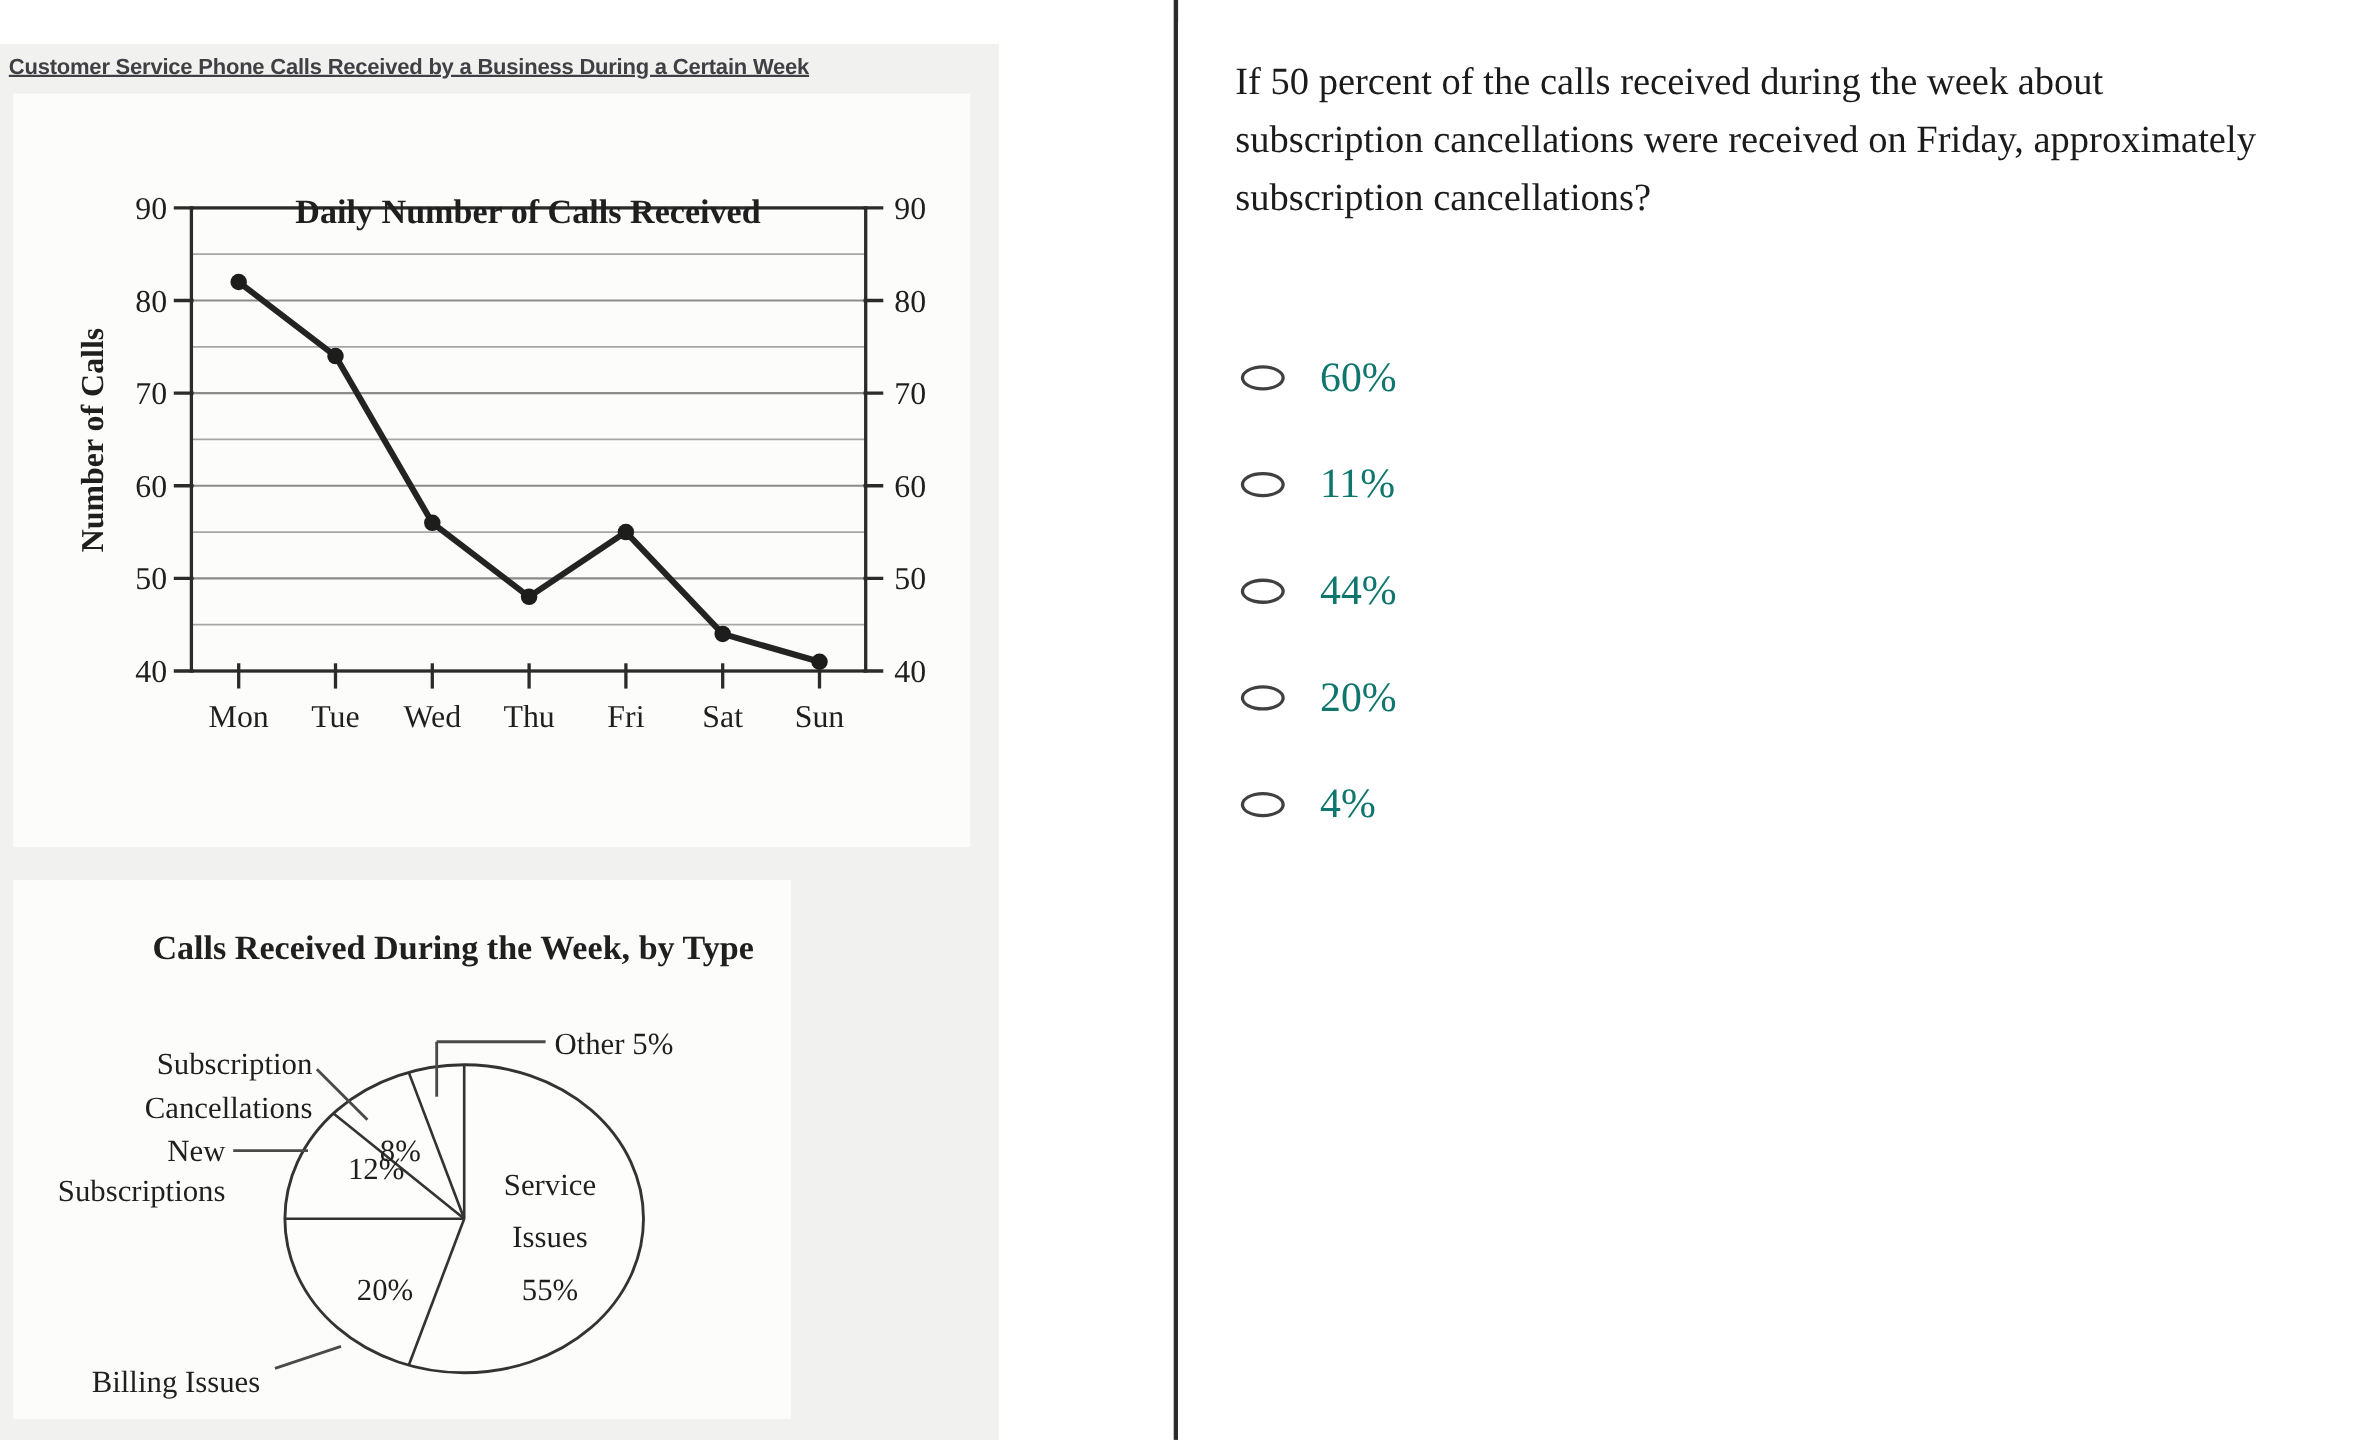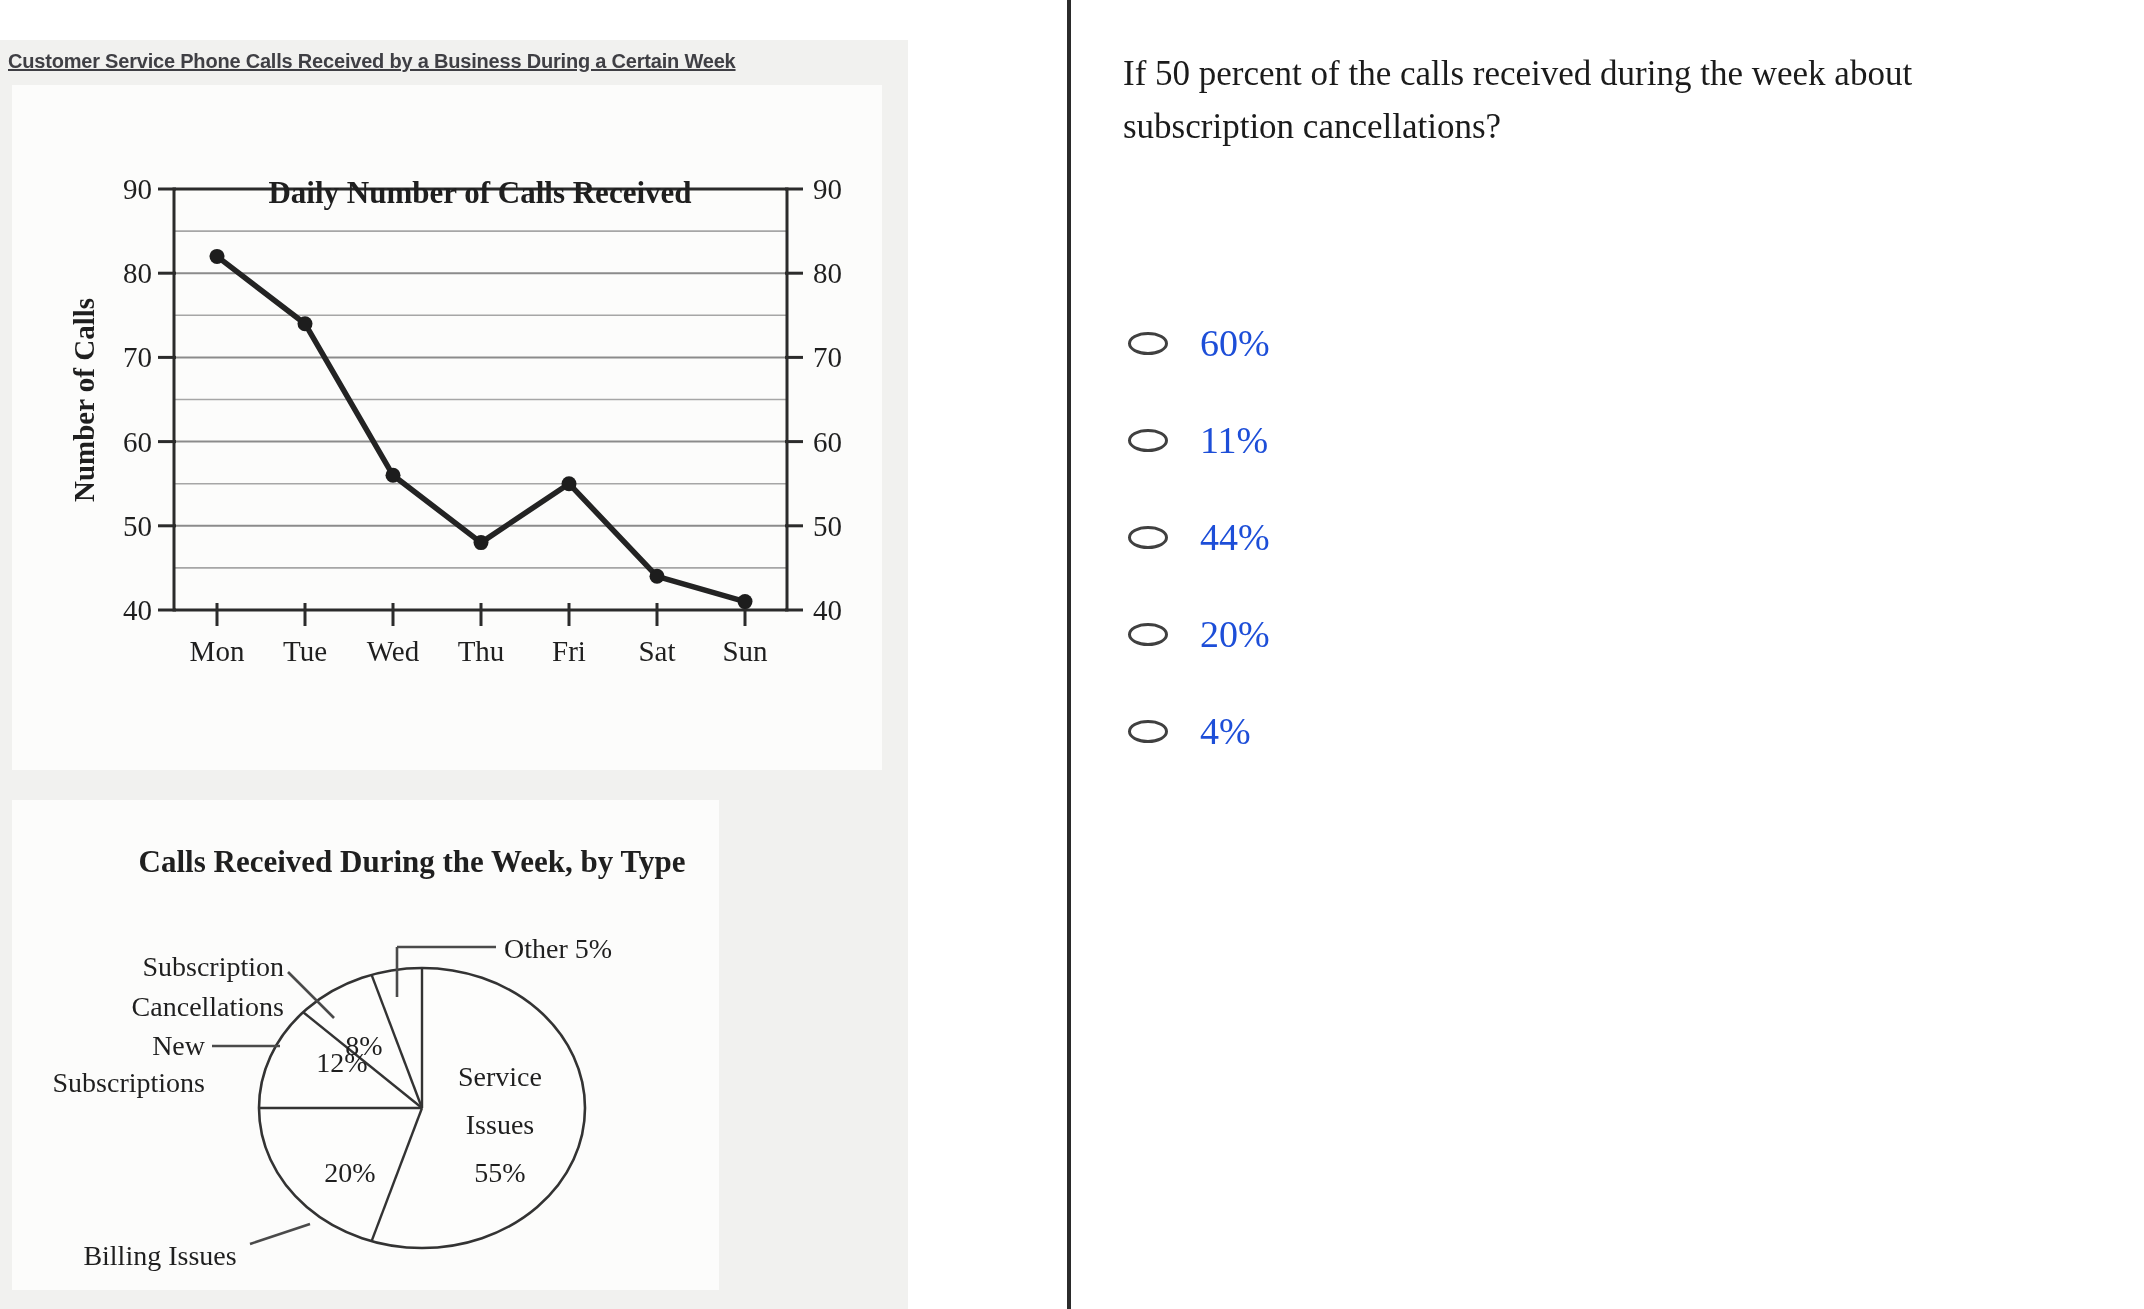--- a/index.html
+++ b/index.html
@@ -16,21 +16,21 @@
   .chart-box svg{display:block;width:100%;height:100%;}
   svg text{fill:#1f1f1f;font-family:"Liberation Serif","DejaVu Serif",serif;}
   .divider{position:absolute;left:1067px;top:0;width:4px;height:1309px;background:#2b2b2b;}
   .question-panel{position:absolute;left:1071px;top:0;width:1073px;height:1309px;background:#ffffff;margin-top:20px;}
   .question-text{position:absolute;left:52px;top:27px;font-size:35px;color:#1b1b1b;}
   .question-line{height:53px;line-height:53px;white-space:nowrap;}
   .options{position:absolute;left:57px;top:300px;}
   .option{display:flex;align-items:center;height:46px;margin-bottom:51px;cursor:pointer;}
   .radio{box-sizing:border-box;width:40px;height:23px;border:3px solid #404040;
          border-radius:50%;background:#ffffff;flex:0 0 auto;}
-  .option-label{margin-left:32px;font-size:38px;color:#1d4ed8;white-space:nowrap;}
+  .option-label{margin-left:32px;font-size:38px;color:#0f766e;white-space:nowrap;}
 </style>
 </head>
 <body>
 
 <div class="page">
 
   <div class="gray-panel">
     <a class="header-link">Customer Service Phone Calls Received by a Business During a Certain Week</a>
 
     <div class="chart-box line-box">
@@ -124,20 +124,21 @@
           <text x="492" y="158" text-anchor="start" font-size="28">Other 5%</text>
         </svg>
     </div>
   </div>
 
   <div class="divider"></div>
 
   <div class="question-panel">
     <div class="question-text">
       <div class="question-line">If 50 percent of the calls received during the week about</div>
+      <div class="question-line">subscription cancellations were received on Friday, approximately</div>
       <div class="question-line">subscription cancellations?</div>
     </div>
 
     <div class="options">
       <div class="option">
         <span class="radio"></span>
         <span class="option-label">60%</span>
       </div>
       <div class="option">
         <span class="radio"></span>

